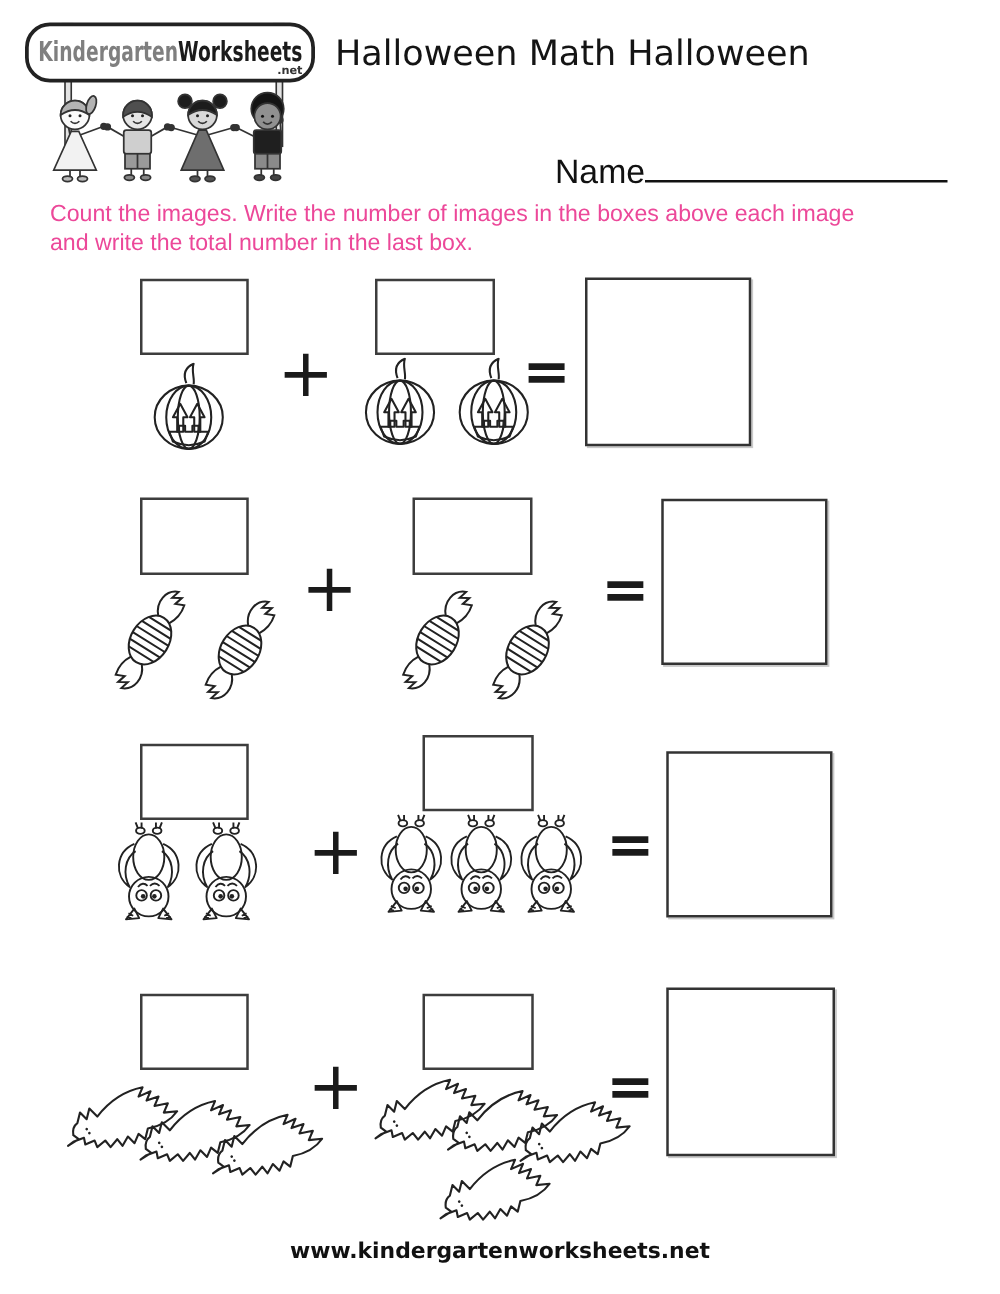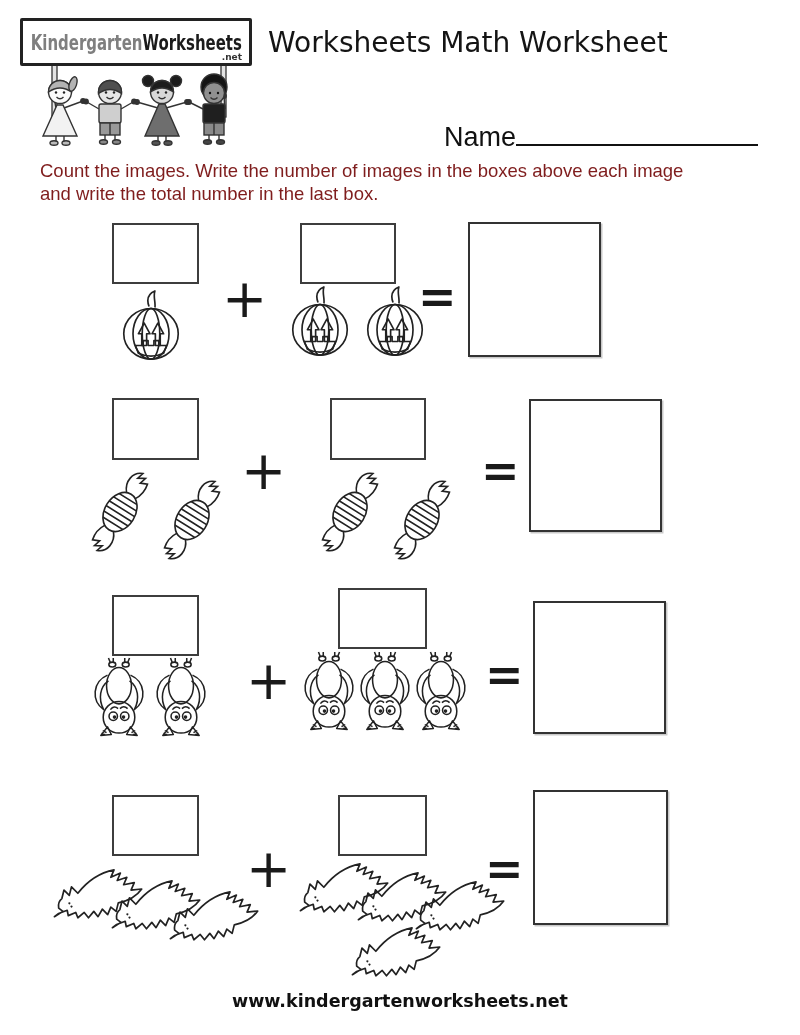--- a/index.html
+++ b/index.html
@@ -3,33 +3,33 @@
 <meta charset="utf-8">
 <style>
   html,body{margin:0;padding:0;background:#fff;}
   .page{position:relative;width:800px;height:1035px;background:#fff;overflow:hidden;
         font-family:"DejaVu Sans",sans-serif;color:#151515;}
 
   
   .logo{position:absolute;left:20px;top:12px;width:237px;height:138px;}
   .logo svg{position:absolute;left:0;top:0;}
   .logo-sign{position:absolute;left:0;top:6px;width:226px;height:42px;background:#fff;
-             border:3px solid #222;border-radius:2px;display:flex;align-items:center;justify-content:center;}
+             border:3px solid #222;border-radius:20px;display:flex;align-items:center;justify-content:center;}
   .brand{white-space:nowrap;font-weight:bold;font-size:22px;transform:scaleX(.68);transform-origin:50% 50%;}
   .brand .b1{color:#7f7f7f;}
   .brand .b2{color:#1b1b1b;}
   .brand-net{position:absolute;right:7px;bottom:1px;font-size:9px;font-weight:bold;color:#333;text-align:right;}
 
   
   .title{position:absolute;left:268px;top:26px;font-size:28px;color:#141414;}
   .name-row{position:absolute;left:444px;top:116px;font-family:"Liberation Sans",sans-serif;
             font-size:27px;color:#111;display:flex;align-items:baseline;}
   .name-underline{display:inline-block;width:242px;height:1.05em;border-bottom:2px solid #111;}
   .instructions{position:absolute;left:40px;top:160px;width:730px;
-                font-family:"Liberation Sans",sans-serif;font-size:18.5px;line-height:22.5px;color:#7f1d1d;}
+                font-family:"Liberation Sans",sans-serif;font-size:18.5px;line-height:22.5px;color:#ec4899;}
 
   
   .problem-row{position:absolute;left:0;width:800px;}
   .count-box{position:absolute;border:2px solid #3d3d3d;background:#fff;box-sizing:border-box;}
   .count-box.answer{border-color:#333;box-shadow:1.5px 1.5px 0 #c9c9c9;}
   .op{position:absolute;line-height:1;color:#1a1a1a;font-family:"DejaVu Sans",sans-serif;}
   .op.plus{font-size:54px;font-weight:400;}
   .op.equals{font-size:46px;font-weight:700;}
   .img-group{position:absolute;}
   .item-img{position:absolute;overflow:visible;}
@@ -185,21 +185,21 @@
           <ellipse cx="200.5" cy="130" rx="4" ry="2.2" fill="#444"></ellipse>
       </g>
     </svg>
 
     <div class="logo-sign">
       <span class="brand"><span class="b1">Kindergarten</span><span class="b2">Worksheets</span></span>
       <span class="brand-net">.net</span>
     </div>
   </div>
 
-  <div class="title">Worksheets Math Worksheet</div>
+  <div class="title">Halloween Math Halloween</div>
 
   <div class="name-row">
     <span>Name</span>
       <span class="name-underline"></span>
   </div>
 
   <div class="instructions">
     <span>Count the images. Write the number of images in the boxes above each image</span><br>
     <span>and write the total number in the last box.</span>
   </div>

